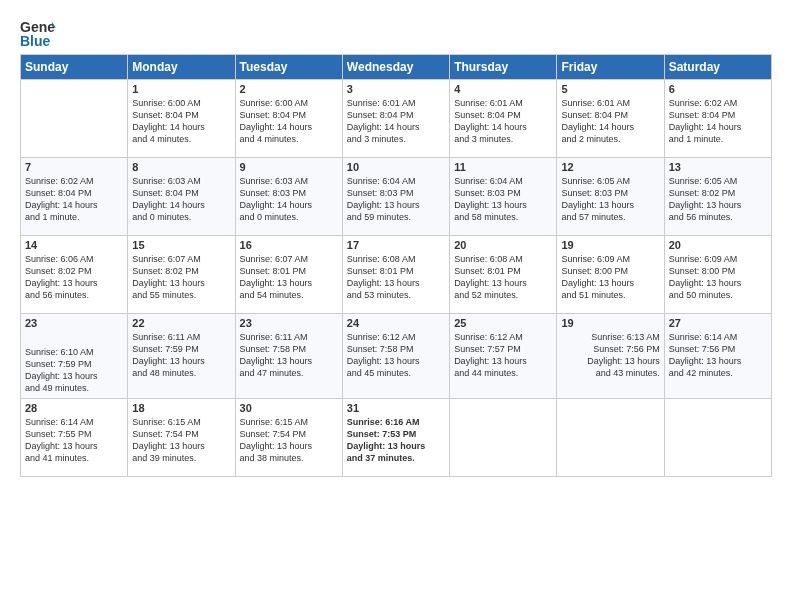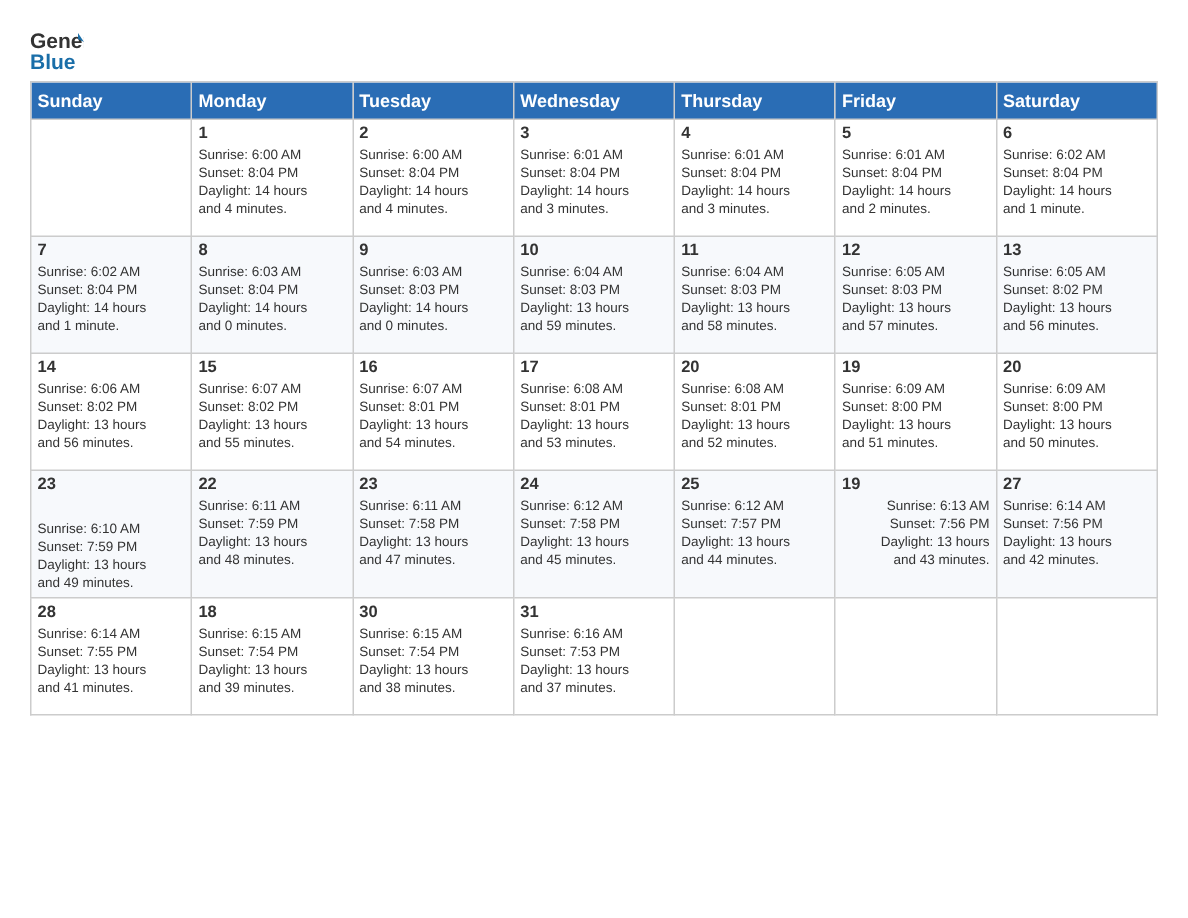--- a/index.html
+++ b/index.html
@@ -329,21 +329,21 @@
           </td>
           <td>
             <span class="day-num">30</span>
             <div class="cell-info" style="white-space: pre-line;">Sunrise: 6:15 AM
 Sunset: 7:54 PM
 Daylight: 13 hours
 and 38 minutes.</div>
           </td>
           <td>
             <span class="day-num">31</span>
-            <div class="cell-info" style="white-space: pre-line;">Sunrise: 6:16 AM
+            <div class="cell-info" style="white-space: pre-line; font-weight: bold;">Sunrise: 6:16 AM
 Sunset: 7:53 PM
 Daylight: 13 hours
 and 37 minutes.</div>
           </td>
           <td class="empty"></td>
           <td class="empty"></td>
           <td class="empty"></td>
         </tr>
       </tbody>
   </table>

